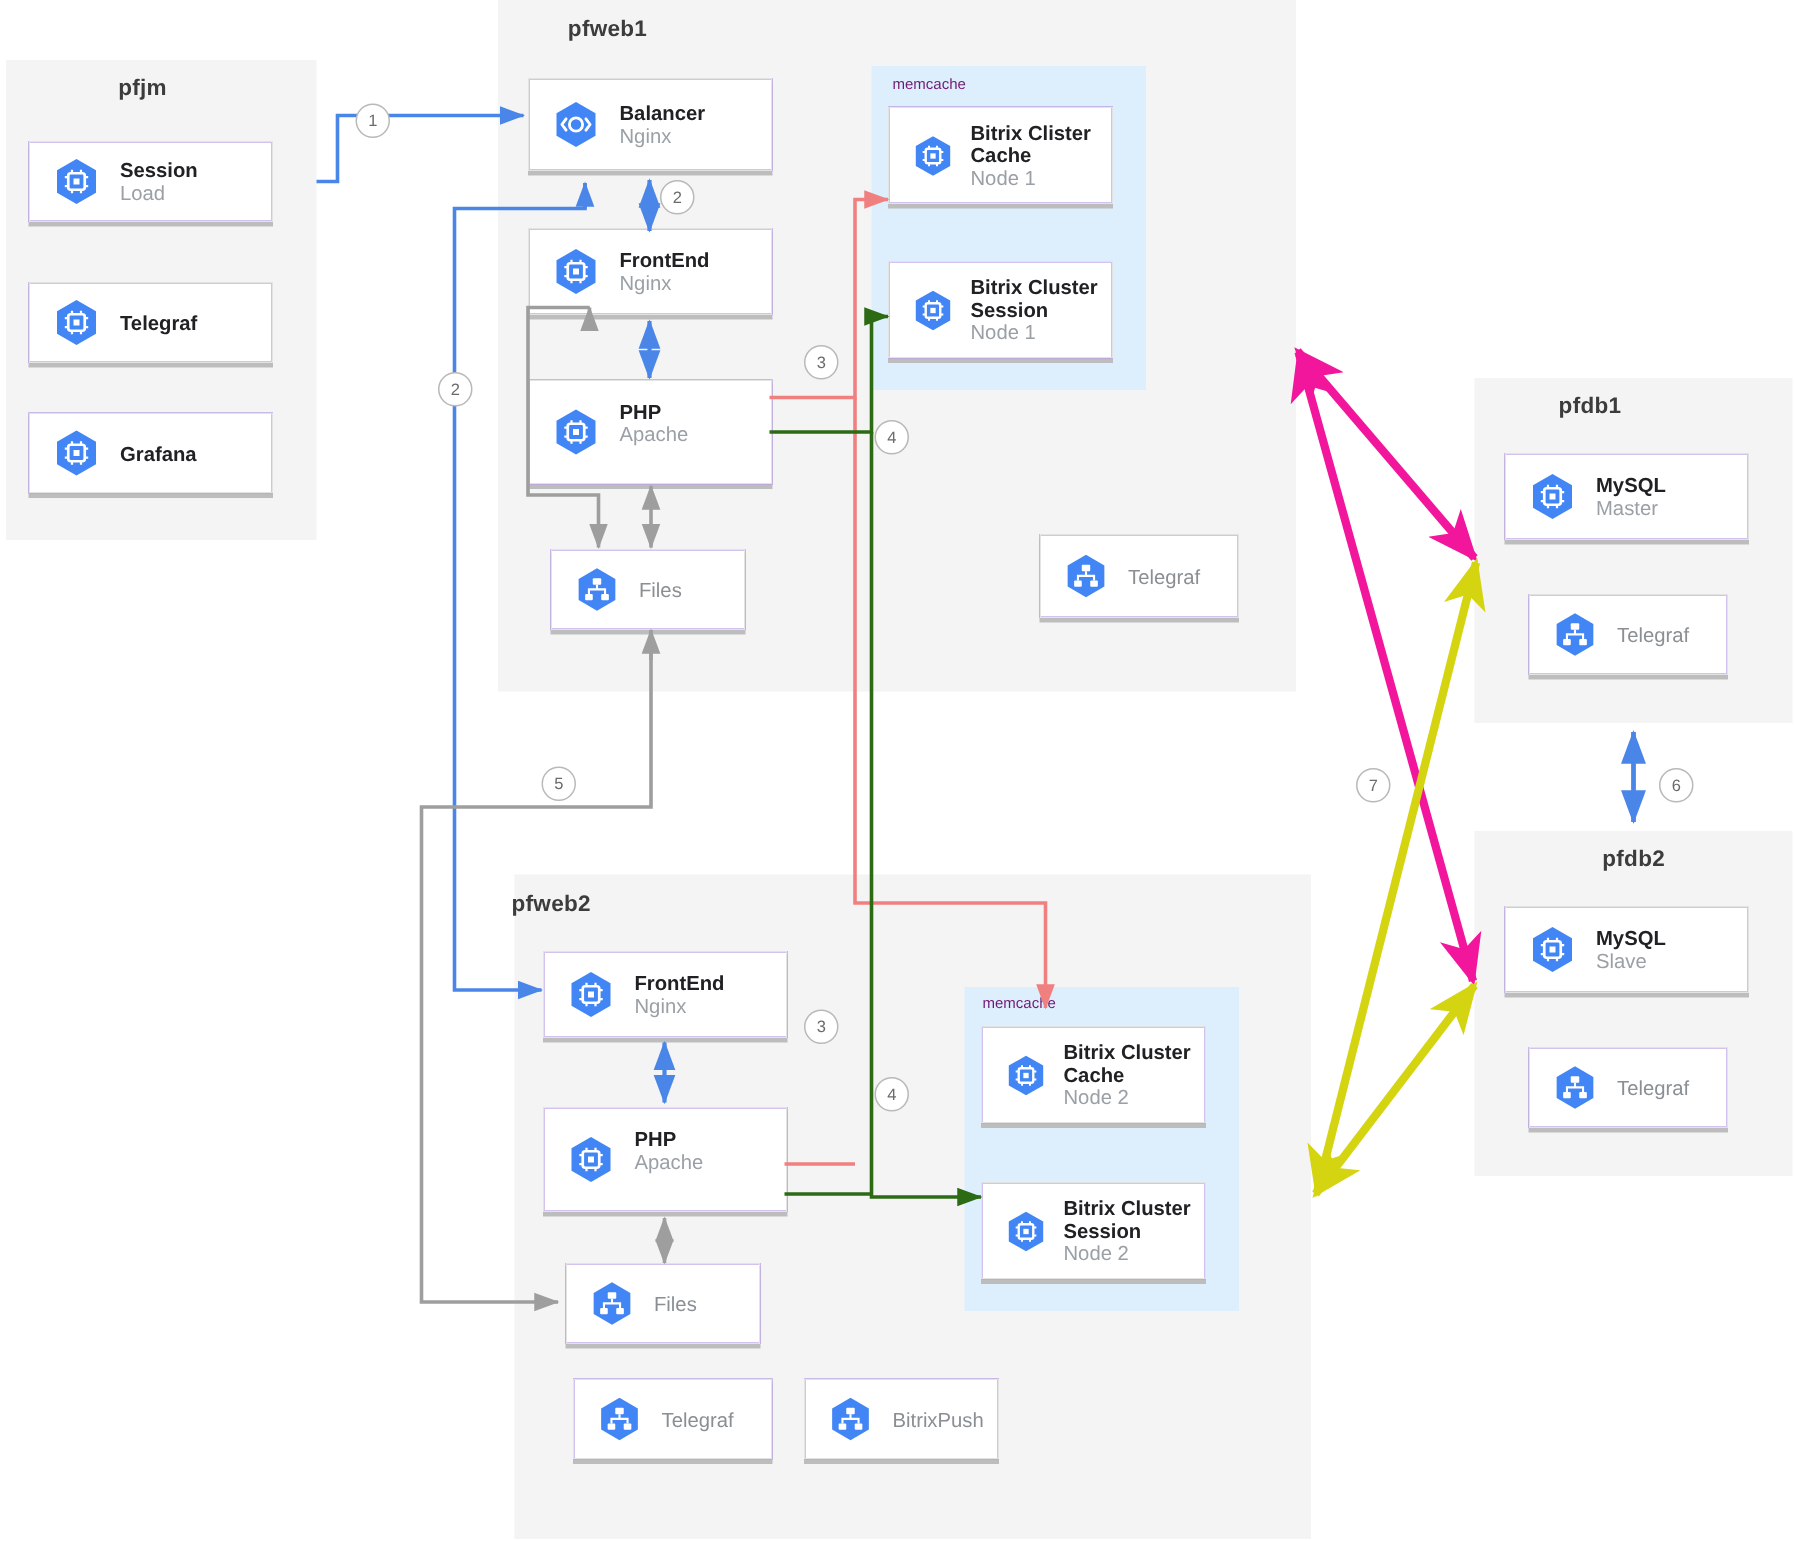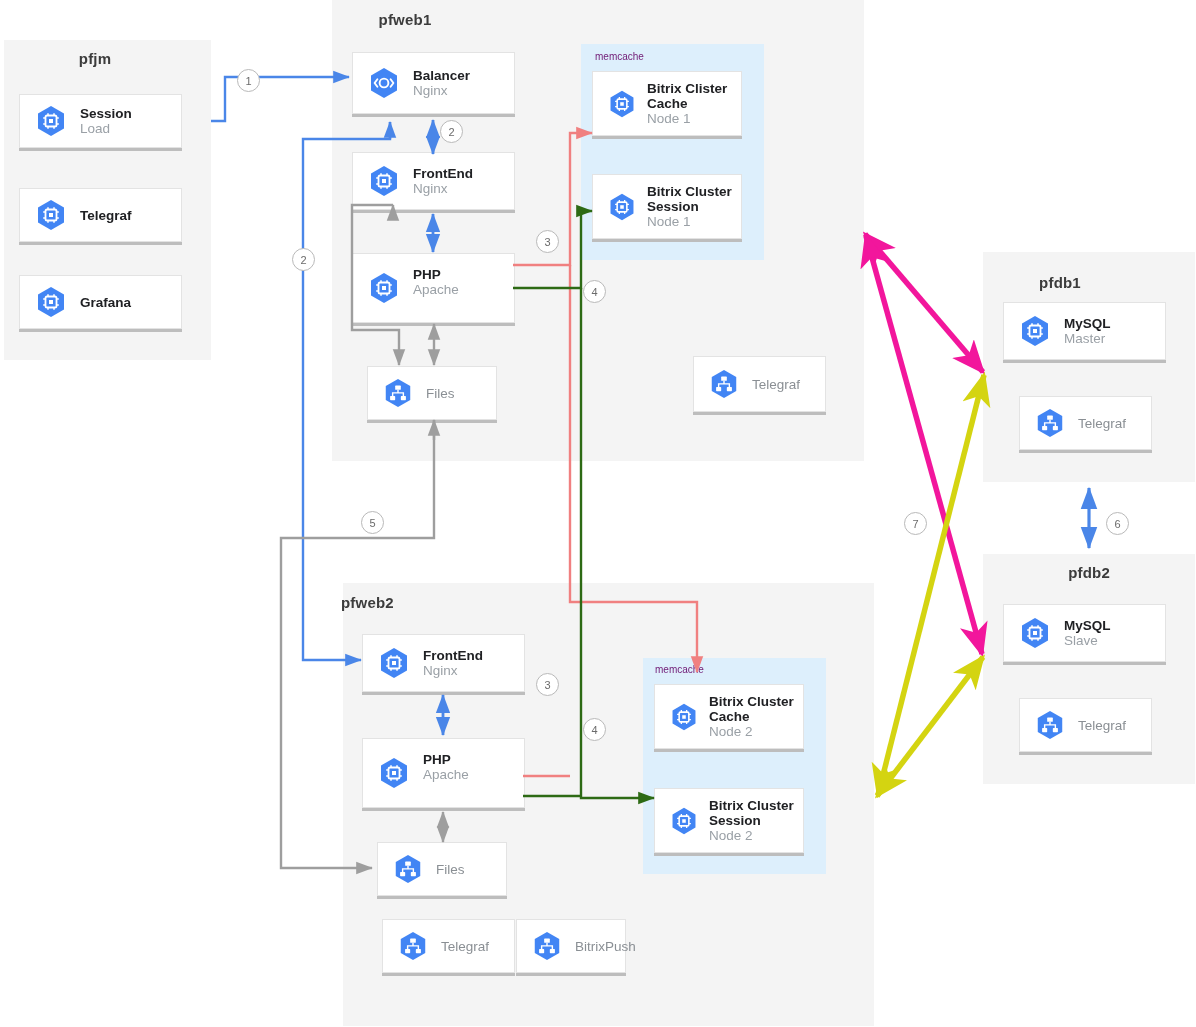--- a/index.html
+++ b/index.html
@@ -45,21 +45,21 @@
   <div class="panel" style="left:4px;top:40px;width:207px;height:320px;"></div>
   <div class="panel-title" style="left:45px;top:50px;width:100px;text-align:center;">pfjm</div>
 
   <div class="panel" style="left:332px;top:0px;width:532px;height:461px;"></div>
   <div class="panel-title" style="left:330px;top:11px;width:150px;text-align:center;">pfweb1</div>
 
   <div class="panel" style="left:343px;top:583px;width:531px;height:443px;"></div>
   <div class="panel-title" style="left:341px;top:594px;width:150px;text-align:left;">pfweb2</div>
 
   <div class="panel" style="left:983px;top:252px;width:212px;height:230px;"></div>
-  <div class="panel-title" style="left:1010px;top:262px;width:100px;text-align:center;margin-top:12px;">pfdb1</div>
+  <div class="panel-title" style="left:1010px;top:262px;width:100px;text-align:center;">pfdb1</div>
 
   <div class="panel" style="left:983px;top:554px;width:212px;height:230px;"></div>
   <div class="panel-title" style="left:1010px;top:564px;width:100px;text-align:right;">pfdb2</div>
 
   <div class="memcache" style="left:581px;top:44px;width:183px;height:216px;"></div>
   <div class="memcache-label" style="left:595px;top:51px;">memcache</div>
 
   <div class="memcache" style="left:643px;top:658px;width:183px;height:216px;"></div>
   <div class="memcache-label" style="left:655px;top:664px;">memcache</div>
 
@@ -405,21 +405,21 @@
               <path d="M17,13.6v3.3M11.3,20.2v-3.3h11.4v3.3"></path>
             </g>
           </svg>
       </span>
       <span class="labels">
         <span class="l1 muted">Telegraf</span>
       </span>
     </div>
   </div>
 
-  <div class="card" style="left:516px;top:919px;width:110px;height:54px;text-align:center;">
+  <div class="card" style="left:536px;top:919px;width:130px;height:54px;text-align:center;">
     <div class="card-inner">
       <span class="hexwrap">
         <svg width="32" height="32" viewBox="0 0 34 34">
             <polygon points="17,2 30,9.5 30,24.5 17,32 4,24.5 4,9.5" fill="#4285f4"></polygon>
             <g fill="#fff">
               <rect x="14" y="9" width="6" height="4.6" rx="0.7"></rect>
               <rect x="8.6" y="20.2" width="5.4" height="4.4" rx="0.7"></rect>
               <rect x="20" y="20.2" width="5.4" height="4.4" rx="0.7"></rect>
             </g>
             <g stroke="#fff" stroke-width="1.5" fill="none">

